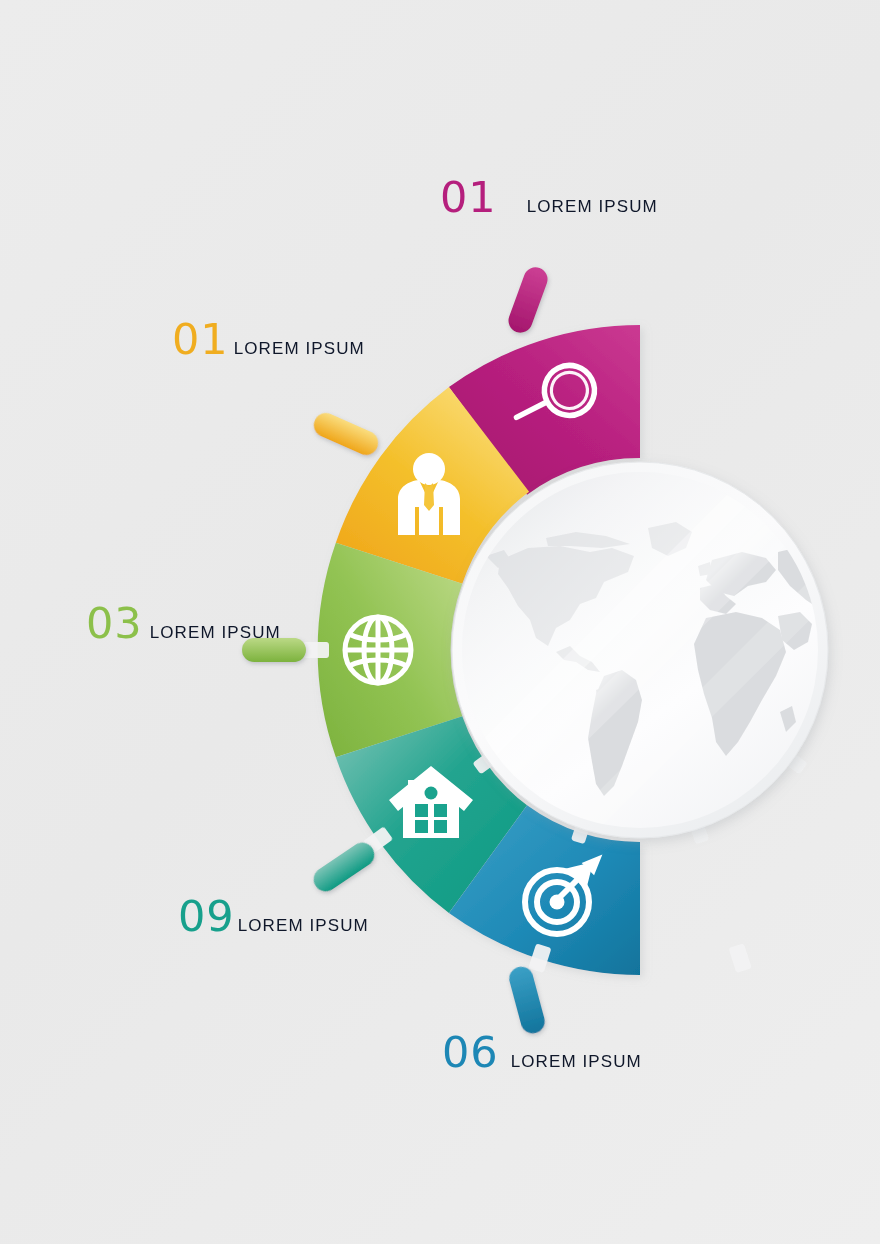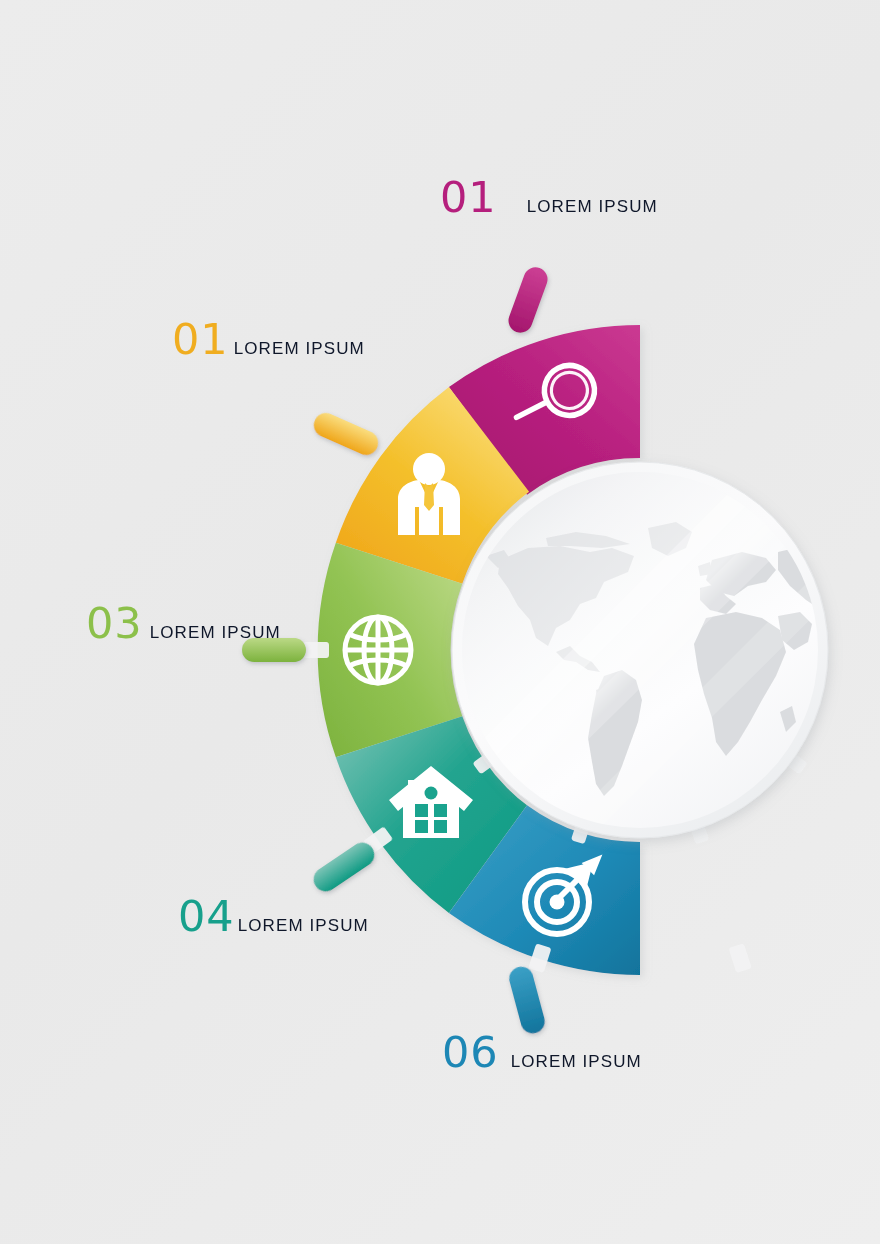--- a/index.html
+++ b/index.html
@@ -366,21 +366,21 @@
     <span class="num" style="color:#f0ad20">01</span>
     <span class="txt">LOREM IPSUM</span>
   </div>
 
   <div class="label" id="label-03">
     <span class="num" style="color:#8cc04a">03</span>
     <span class="txt">LOREM IPSUM</span>
   </div>
 
   <div class="label" id="label-04">
-    <span class="num" style="color:#17a08c">04</span>
+    <span class="num" style="color:#17a08c">09</span>
     <span class="txt">LOREM IPSUM</span>
   </div>
 
   <div class="label" id="label-05">
     <span class="num" style="color:#1d87b5">06</span>
     <span class="txt">LOREM IPSUM</span>
   </div>
 
 </div>
 

